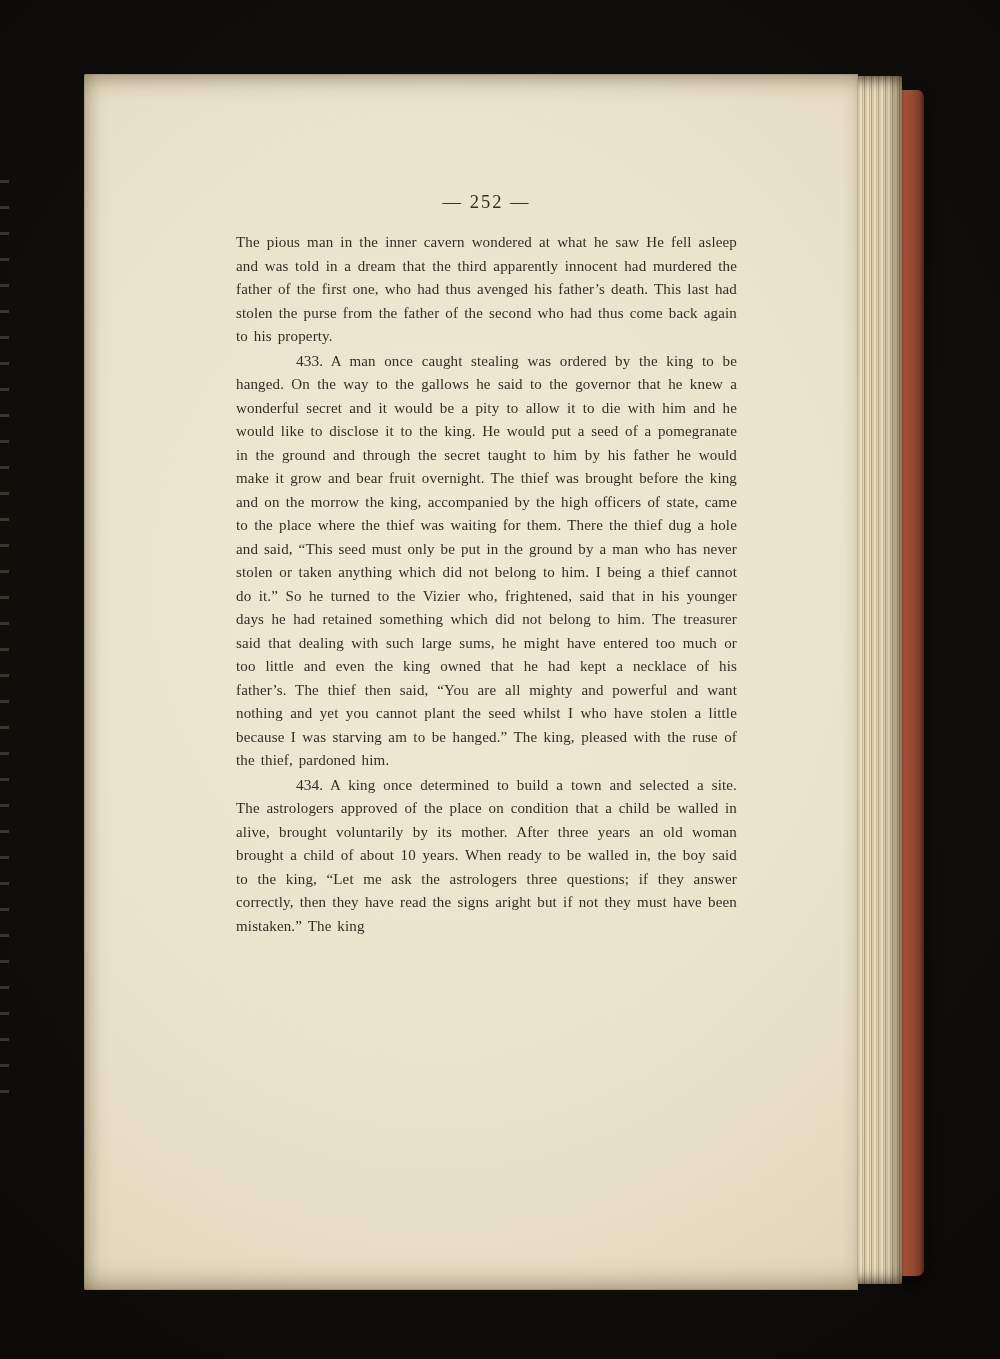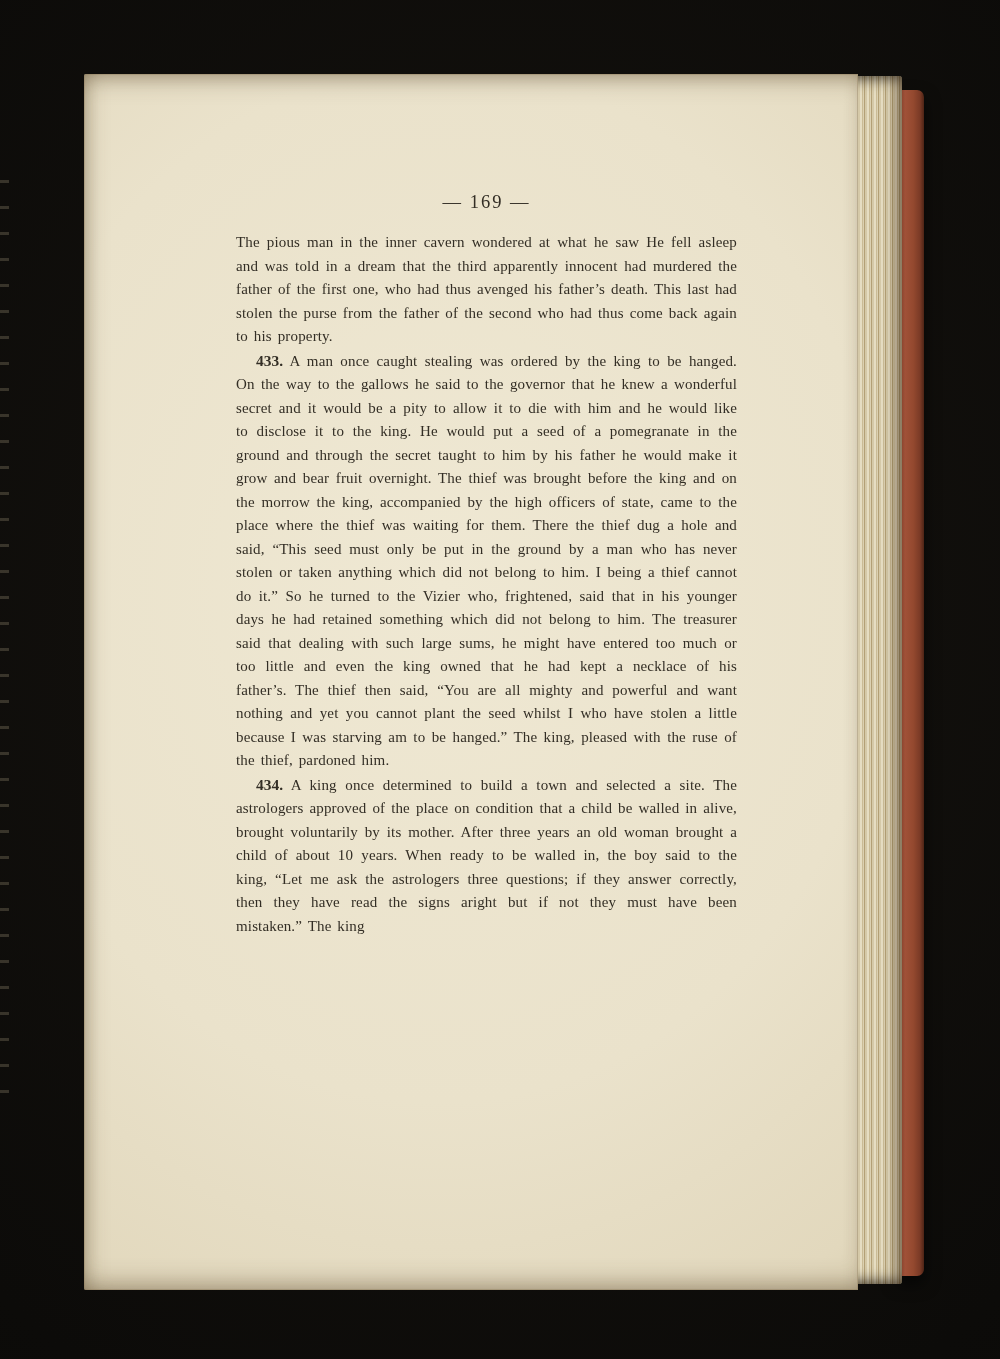--- a/index.html
+++ b/index.html
@@ -91,41 +91,42 @@
     text-align: justify;
     word-spacing: 2px;
     letter-spacing: 0.15px;
     color: var(--ink, #332e25);
   }
 
   .para { margin: 0; text-indent: 0; }
   .para.indented { text-indent: 20px; }
 
   .para-num {
-    font-weight: 700;
+    font-weight: 400;
     font-size: 1.03em;
     letter-spacing: 0;
+    margin-left: 40px;
   }
 </style>
 </head>
 <body>
 
 <div class="scene">
 
   <div class="edge-marks"></div>
 
   <div class="book">
 
     <div class="cover-edge"></div>
 
     <div class="page-stack"></div>
 
     <div class="page">
 
-      <div class="page-number">— 169 —</div>
+      <div class="page-number">— 252 —</div>
 
       <div class="text-block">
 
         <p class="para"><span>The pious man in the inner cavern wondered at what he saw He fell asleep and was told in a dream that the third apparently innocent had murdered the father of the first one, who had thus avenged his father’s death. This last had stolen the purse from the father of the second who had thus come back again to his property.</span></p>
 
         <p class="para indented"><span class="para-num">433.</span> <span>A man once caught stealing was ordered by the king to be hanged. On the way to the gallows he said to the governor that he knew a wonderful secret and it would be a pity to allow it to die with him and he would like to disclose it to the king. He would put a seed of a pomegranate in the ground and through the secret taught to him by his father he would make it grow and bear fruit overnight. The thief was brought before the king and on the morrow the king, accompanied by the high officers of state, came to the place where the thief was waiting for them. There the thief dug a hole and said, “This seed must only be put in the ground by a man who has never stolen or taken anything which did not belong to him. I being a thief cannot do it.” So he turned to the Vizier who, frightened, said that in his younger days he had retained something which did not belong to him. The treasurer said that dealing with such large sums, he might have entered too much or too little and even the king owned that he had kept a necklace of his father’s. The thief then said, “You are all mighty and powerful and want nothing and yet you cannot plant the seed whilst I who have stolen a little because I was starving am to be hanged.” The king, pleased with the ruse of the thief, pardoned him.</span></p>
 
         <p class="para indented"><span class="para-num">434.</span> <span>A king once determined to build a town and selected a site. The astrologers approved of the place on condition that a child be walled in alive, brought voluntarily by its mother. After three years an old woman brought a child of about 10 years. When ready to be walled in, the boy said to the king, “Let me ask the astrologers three questions; if they answer correctly, then they have read the signs aright but if not they must have been mistaken.” The king</span></p>
 
       </div>

